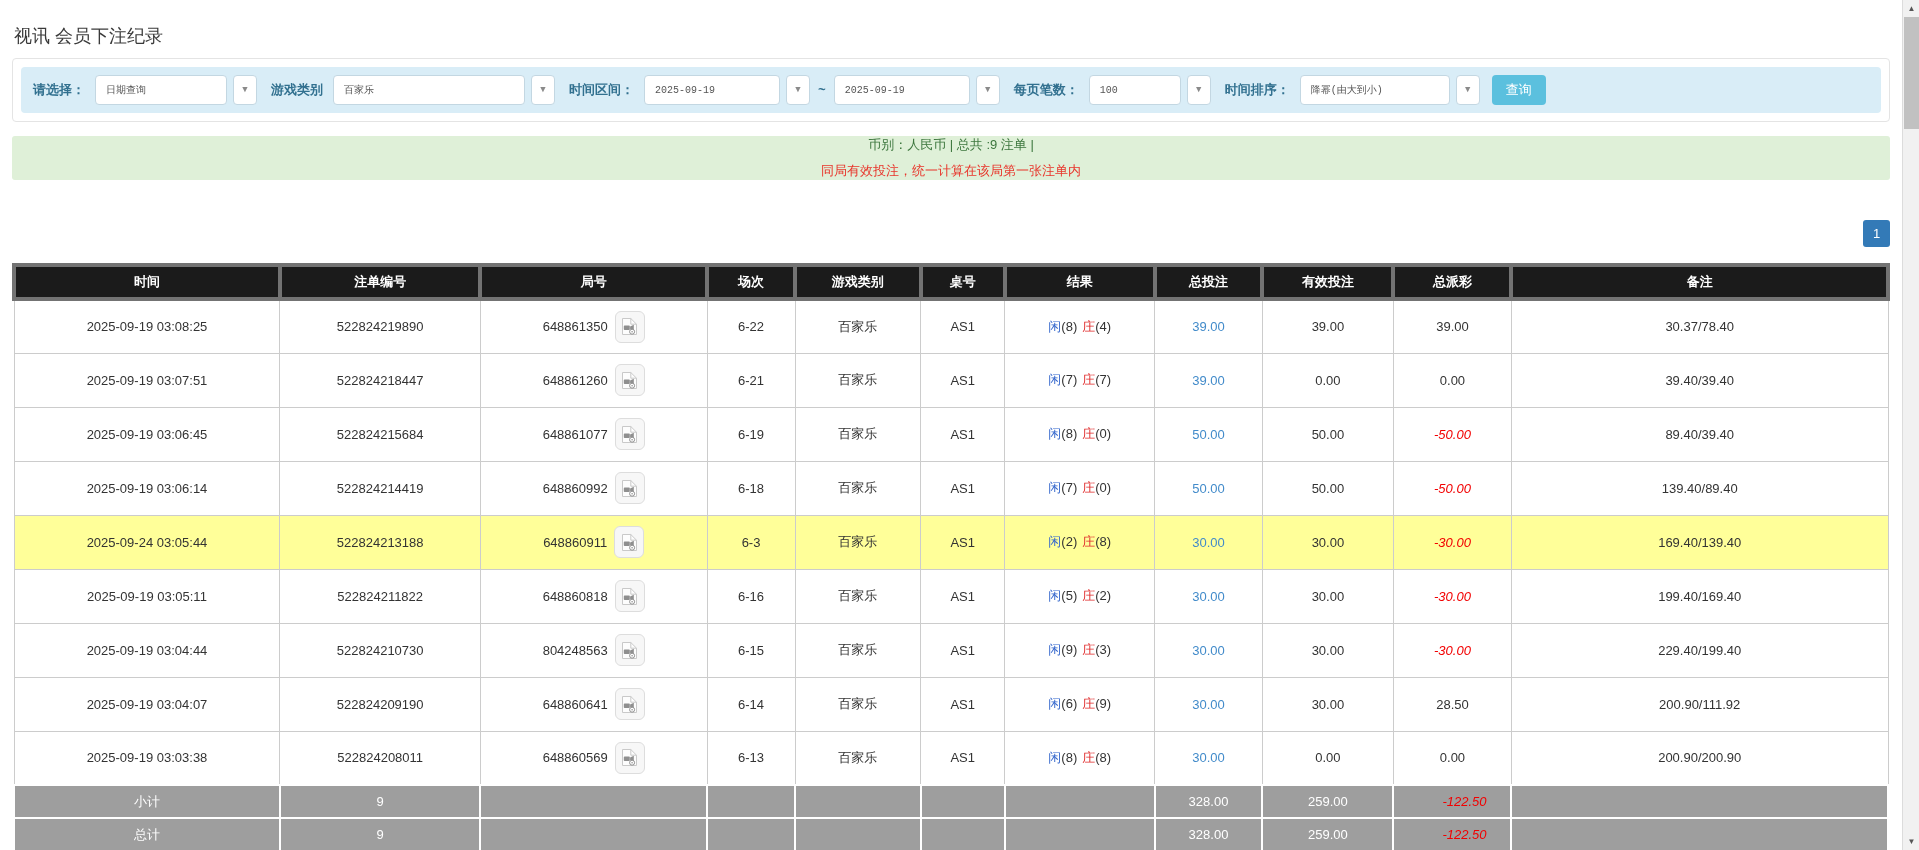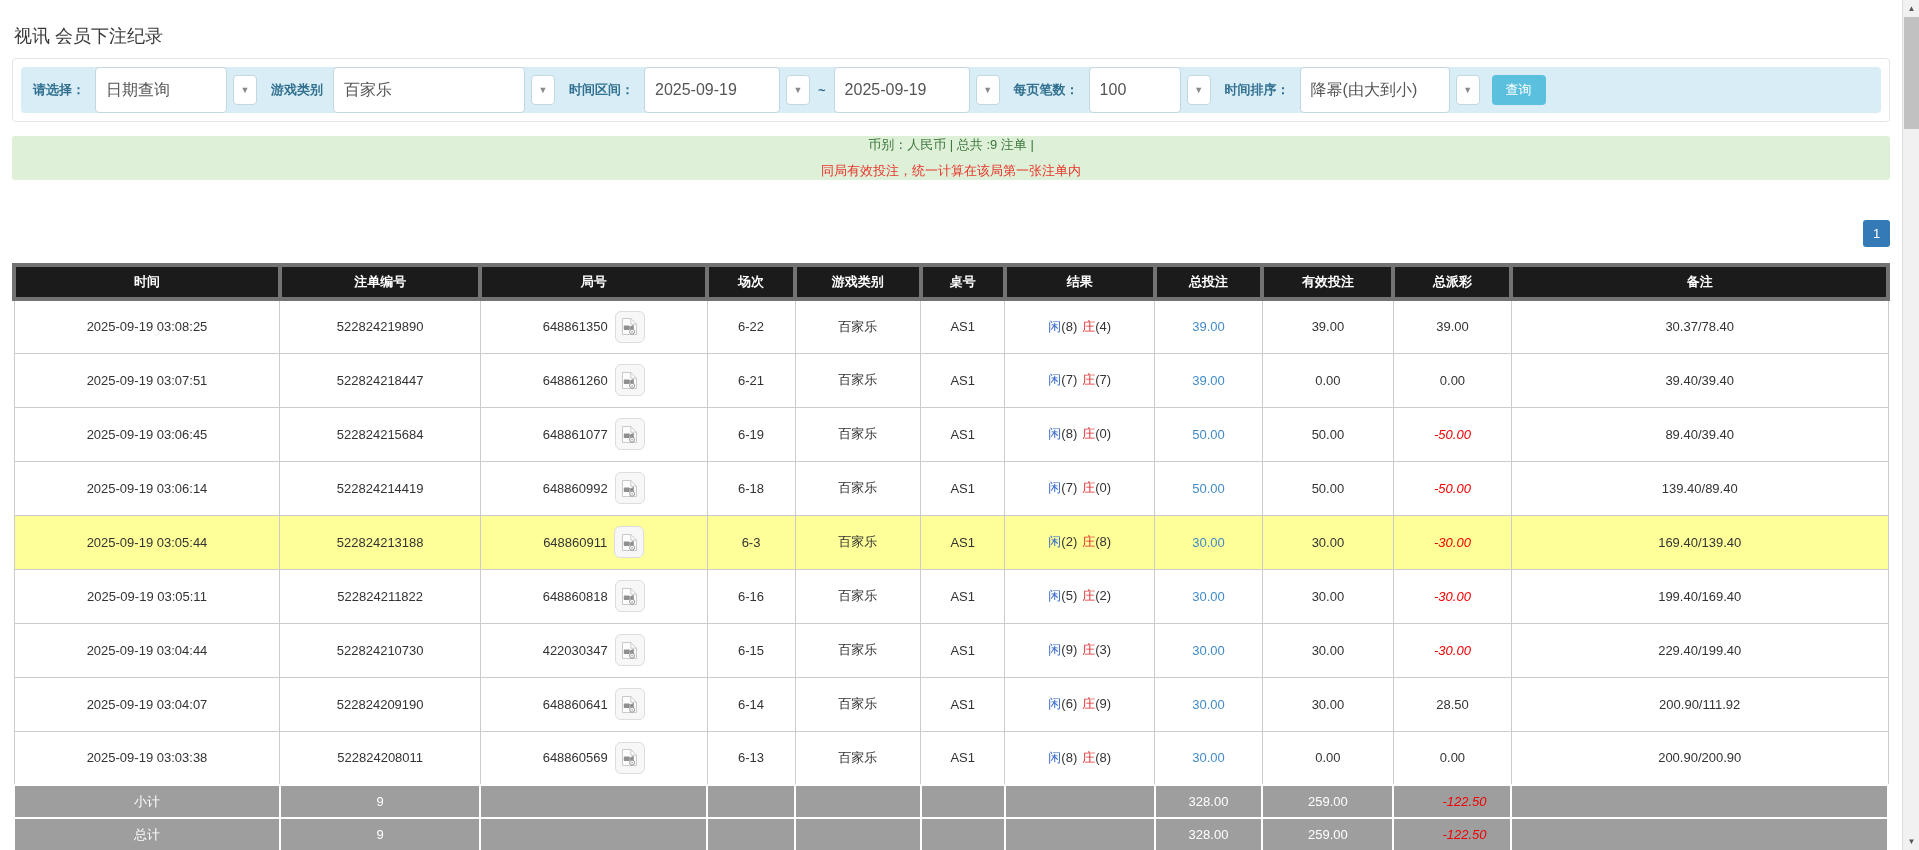--- a/index.html
+++ b/index.html
@@ -7,30 +7,30 @@
   body {
     width:1919px; height:850px; overflow:hidden; background:#fff;
     font-family:"Liberation Sans","DejaVu Sans",sans-serif; color:#333; position:relative;
   }
   .page { position:absolute; left:0; top:12px; width:1902px; padding:0 12px; }
 
   
   .page-title { font-size:18px; font-weight:normal; color:#3a3a3a; margin:12px 0 10px 2px; }
 
   
-  .filter-panel { border:1px solid #e4e4e4; border-radius:4px; background:#fff; padding:8px; }
+  .filter-panel { border:1px solid #e4e4e4; border-radius:4px; background:#fff; padding:8px;font-family:Liberation Mono, monospace; }
   .filter-bar {
     background:var(--filter_bar_bg,#d9edf7); border-radius:4px; height:46px;
     display:flex; align-items:center; padding:0 12px; gap:4px; font-size:13px;
   }
   .flabel { color:var(--label_blue,#31708f); font-weight:bold; white-space:nowrap; margin:0 6px 0 10px; }
   .flabel:first-child { margin-left:0; }
   .combo {
-    background:#fff; border:1px solid #c3d7e2; border-radius:4px; height:46px;
-    display:inline-flex; align-items:center; padding:0 10px; color:#555; font-size:16px;
+    background:#fff; border:1px solid #c3d7e2; border-radius:4px; height:30px;
+    display:inline-flex; align-items:center; padding:0 10px; color:#555; font-size:10px;
   }
   .caret-box {
     background:#fff; border:1px solid #c3d7e2; border-radius:4px; width:24px; height:30px;
     display:inline-flex; align-items:center; justify-content:center; color:#8a8a8a;
     font-size:9px; margin-left:2px; cursor:pointer;
   }
   .w-select  { width:132px; }
   .w-game    { width:192px; }
   .w-date    { width:136px; }
   .w-size    { width:92px;  }
@@ -290,21 +290,21 @@
     <td>AS1</td>
     <td>
       <span class="res-p">闲</span><span class="res-n">(7)</span><span class="res-b">庄</span><span class="res-n">(0)</span>
     </td>
     <td class="blue-val">50.00</td>
     <td>50.00</td>
     <td class="payout neg">-50.00</td>
     <td>139.40/89.40</td>
   </tr>
         <tr class="highlight">
-    <td>2025-09-19 03:05:44</td>
+    <td>2025-09-24 03:05:44</td>
     <td>522824213188</td>
     <td>
       <span class="round-wrap">
         <span>648860911</span>
         <span class="video-btn">
           <svg width="17" height="19" viewBox="0 0 17 19" aria-hidden="true">
             <path d="M1.5 1.5 h8.3 l5.7 5.7 v10.3 h-14 z" fill="#fdfdfd" stroke="#c9c9c9" stroke-width="1"></path>
             <path d="M9.8 1.5 v5.7 h5.7" fill="none" stroke="#c9c9c9" stroke-width="1"></path>
             <rect x="2.8" y="8.6" width="6.0" height="4.4" rx="0.8" fill="#8f8f8f"></rect>
             <path d="M9.1 9.4 l3.7 -1.7 v6.0 l-3.7 -1.7 z" fill="#8f8f8f"></path>
@@ -352,21 +352,21 @@
     <td class="blue-val">30.00</td>
     <td>30.00</td>
     <td class="payout neg">-30.00</td>
     <td>199.40/169.40</td>
   </tr>
         <tr>
     <td>2025-09-19 03:04:44</td>
     <td>522824210730</td>
     <td>
       <span class="round-wrap">
-        <span>422030347</span>
+        <span>804248563</span>
         <span class="video-btn">
           <svg width="17" height="19" viewBox="0 0 17 19" aria-hidden="true">
             <path d="M1.5 1.5 h8.3 l5.7 5.7 v10.3 h-14 z" fill="#fdfdfd" stroke="#c9c9c9" stroke-width="1"></path>
             <path d="M9.8 1.5 v5.7 h5.7" fill="none" stroke="#c9c9c9" stroke-width="1"></path>
             <rect x="2.8" y="8.6" width="6.0" height="4.4" rx="0.8" fill="#8f8f8f"></rect>
             <path d="M9.1 9.4 l3.7 -1.7 v6.0 l-3.7 -1.7 z" fill="#8f8f8f"></path>
             <circle cx="11.1" cy="14.7" r="2.5" fill="#ffffff" stroke="#8f8f8f" stroke-width="1"></circle>
             <circle cx="11.1" cy="14.7" r="0.8" fill="#8f8f8f"></circle>
           </svg>
         </span>

